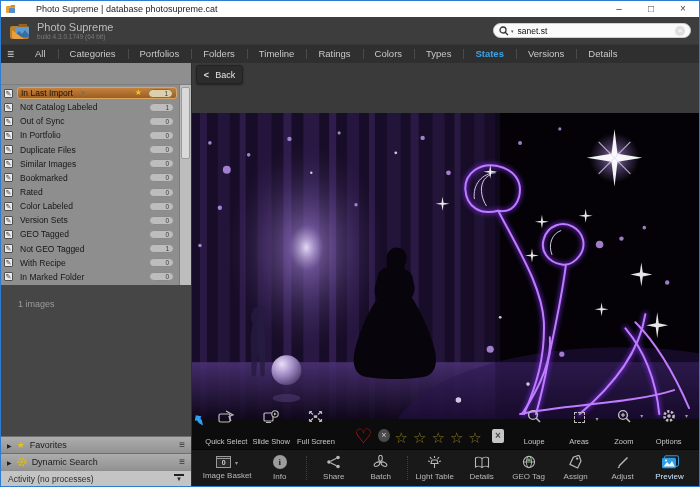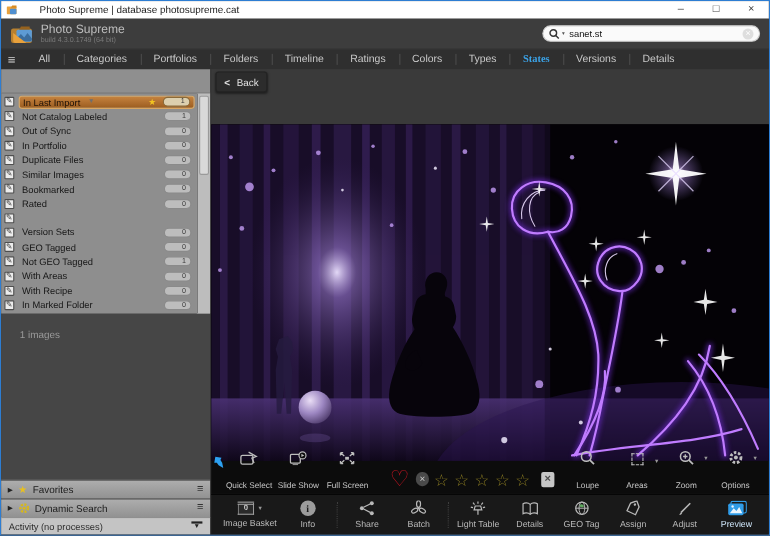--- a/index.html
+++ b/index.html
@@ -25,21 +25,21 @@
   .search-value { font-size:8.5px; color:#111; }
   .search-clear { margin-left:auto; width:10px; height:10px; border-radius:50%; background:#dedede;
                   color:#fff; font-size:8px; line-height:9px; text-align:center; }
 
   
   .tabbar { height:19px; background:#2f2f2f; border-top:1px solid #363636; display:flex; align-items:center;
             padding:0 6px; font-size:9.5px; color:#c9c9c9; flex:none; }
   .hamburger { font-size:12px; color:#d2d2d2; margin-right:9px; line-height:1; }
   .tab { padding:0 12px; position:relative; line-height:18px; }
   .tab + .tab::before { content:""; position:absolute; left:0; top:4px; bottom:4px; width:1px; background:#4b4b4b; }
-  .tab.active { color:#3ba3e8; font-weight:bold;font-family:Liberation Serif, serif; }
+  .tab.active { color:#3ba3e8; font-weight:bold; }
 
   
   .body { flex:1; display:flex; min-height:0; }
 
   
   .sidebar { width:190px; flex:none; display:flex; flex-direction:column; background:#464646; position:relative; }
   .sb-top { height:22px; background:#8f8f8f; border-bottom:1px solid #7d7d7d; flex:none; }
   .sb-list { height:200px; background:#8e8e8e; display:flex; flex-direction:column; padding:1px 14px 1px 3px; flex:none; position:relative; }
   .sb-scroll { position:absolute; right:0; top:0; width:12px; height:200px; background:#bdbdbd; border-left:1px solid #7a7a7a; }
   .sb-thumb { position:absolute; top:2px; left:1px; right:1px; height:72px; background:#d9d9d9; border:1px solid #9a9a9a; border-radius:2px; }
@@ -223,47 +223,44 @@
         </div>
         <div class="sb-row">
           <span class="pencil-box">✎</span>
           <span class="row-main">
               <span>Rated</span>
             <span class="badge">0</span>
             </span>
         </div>
         <div class="sb-row">
           <span class="pencil-box">✎</span>
+          <span class="row-main">
+              <span>Color Labeled</span>
+            <span class="badge">0</span>
+            </span>
         </div>
         <div class="sb-row">
           <span class="pencil-box">✎</span>
           <span class="row-main">
               <span>Version Sets</span>
             <span class="badge">0</span>
             </span>
         </div>
         <div class="sb-row">
           <span class="pencil-box">✎</span>
           <span class="row-main">
               <span>GEO Tagged</span>
             <span class="badge">0</span>
             </span>
         </div>
         <div class="sb-row">
           <span class="pencil-box">✎</span>
           <span class="row-main">
               <span>Not GEO Tagged</span>
             <span class="badge">1</span>
-            </span>
-        </div>
-        <div class="sb-row">
-          <span class="pencil-box">✎</span>
-          <span class="row-main">
-              <span>With Areas</span>
-            <span class="badge">0</span>
             </span>
         </div>
         <div class="sb-row">
           <span class="pencil-box">✎</span>
           <span class="row-main">
               <span>With Recipe</span>
             <span class="badge">0</span>
             </span>
         </div>
         <div class="sb-row">

